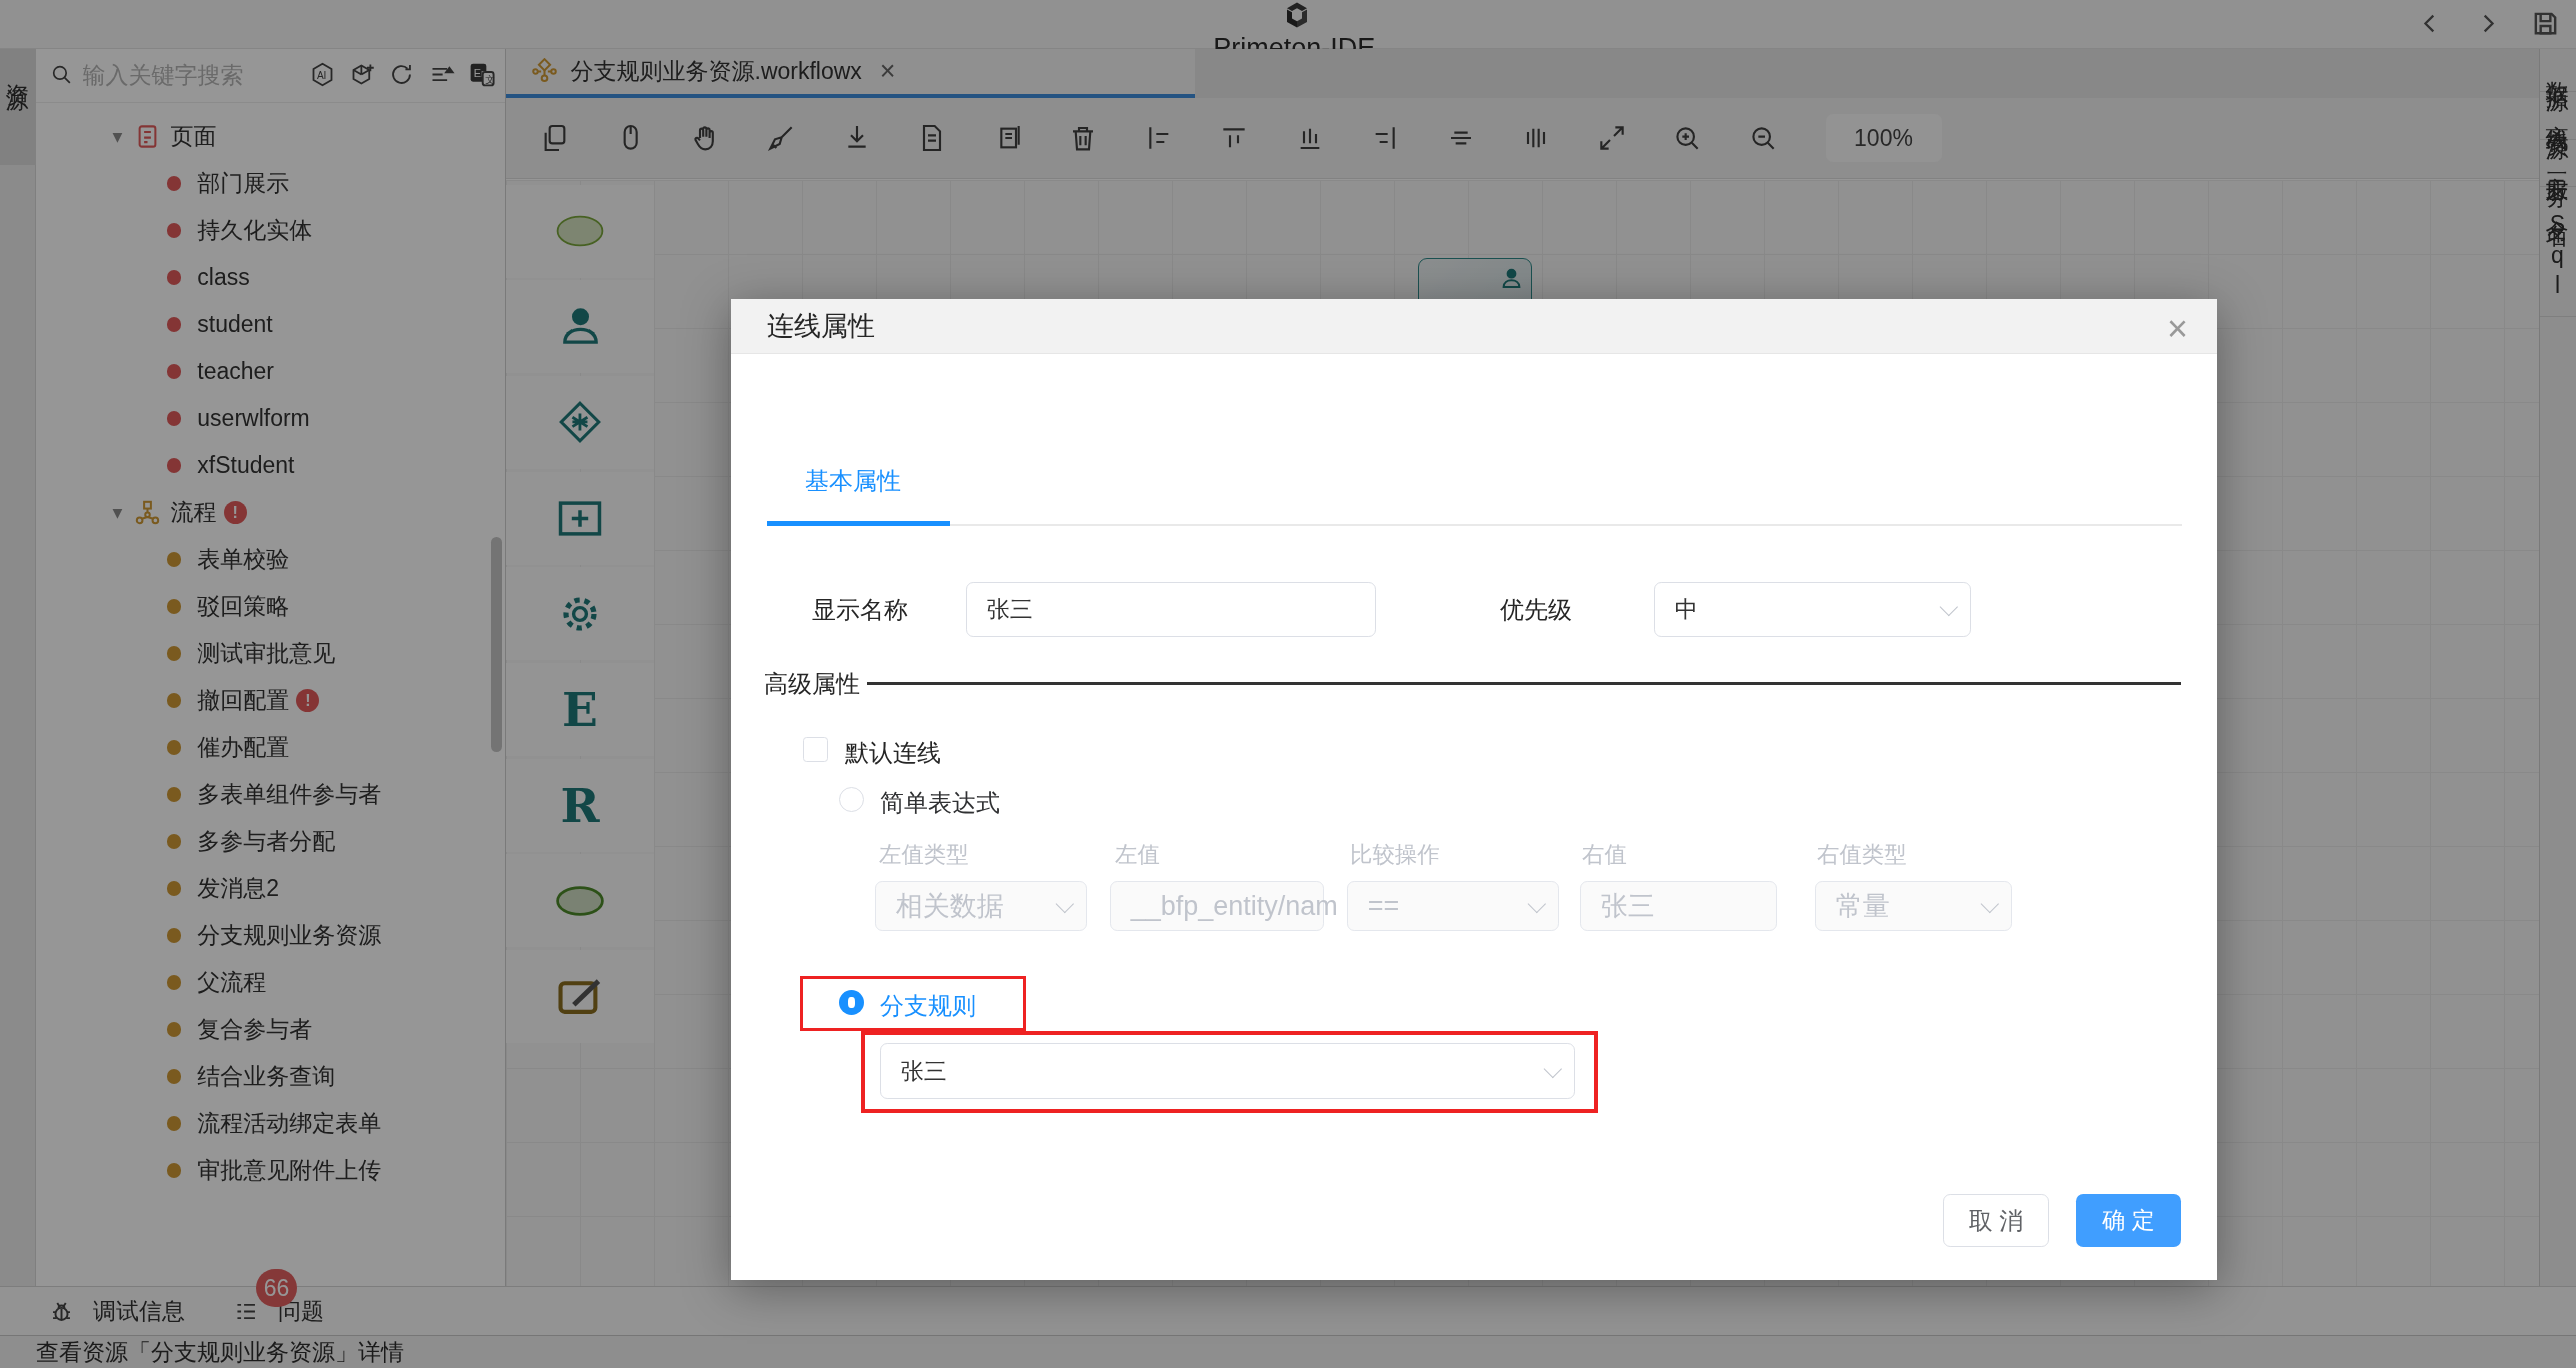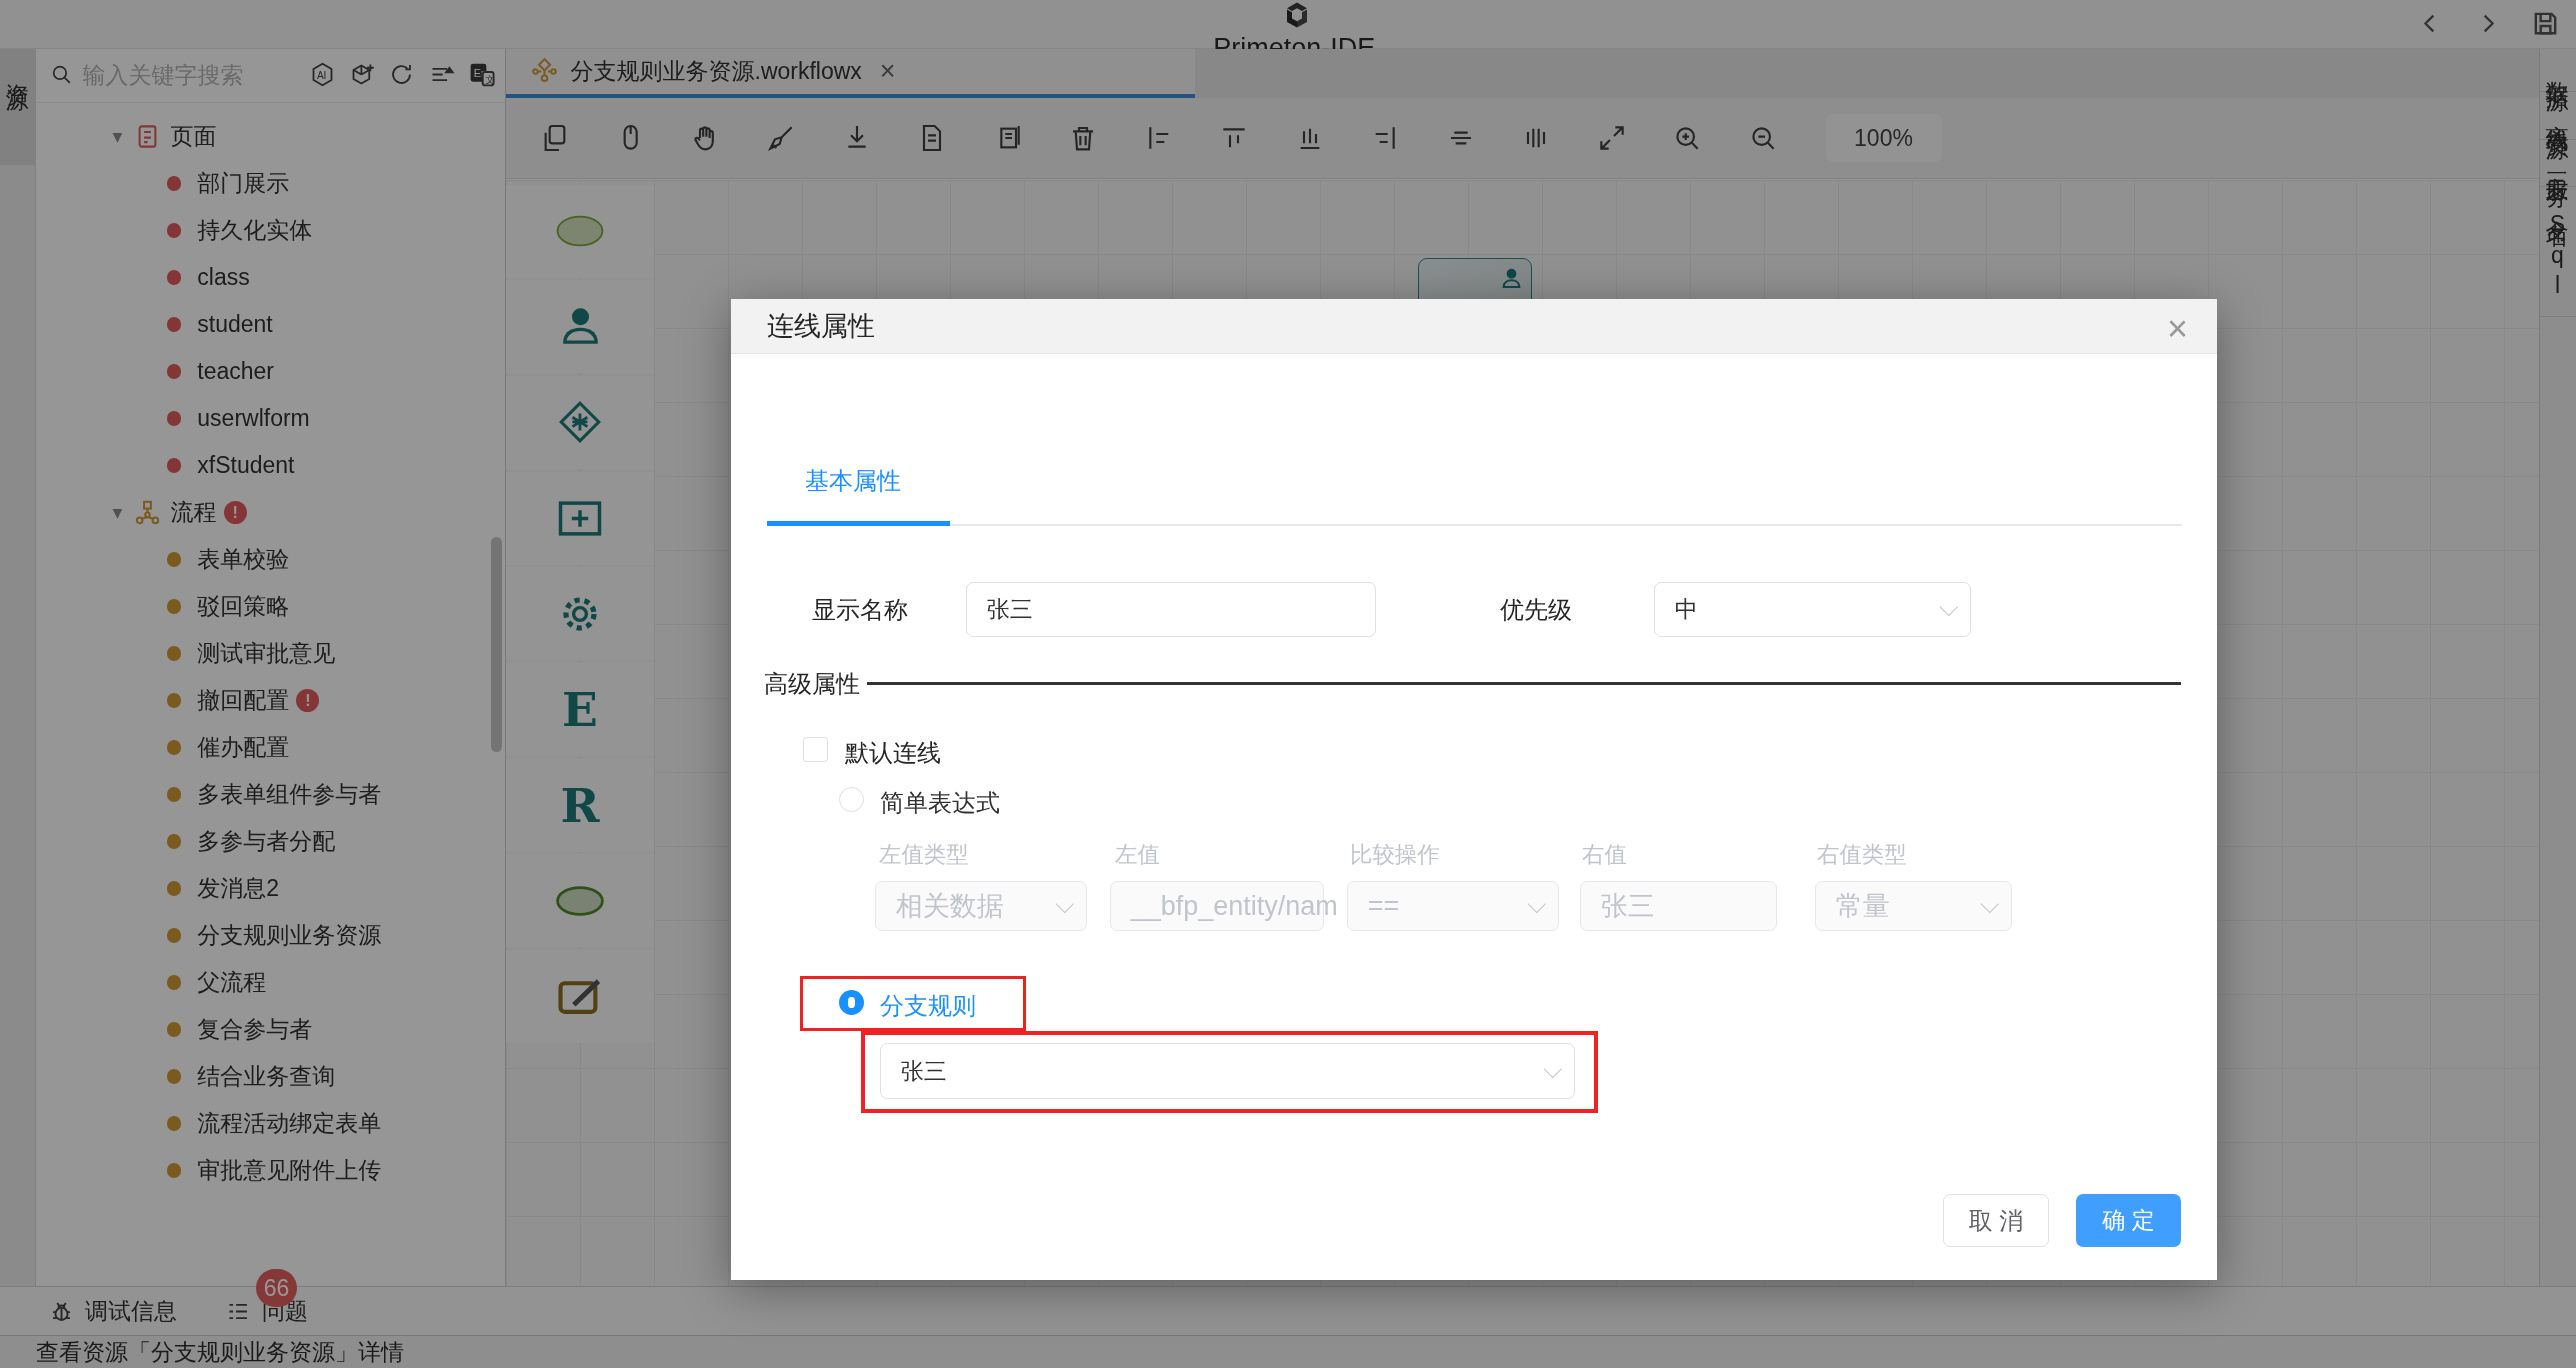--- a/index.html
+++ b/index.html
@@ -33,21 +33,21 @@
   .expander { width:23px; text-align:center; color:#8a8a8a; font-size:19.7px; margin-left:70px; }
   .gicon { margin:0 9px 0 5.4px; display:flex; }
   .bullet { width:14.3px; height:14.3px; border-radius:50%; margin-left:131px; margin-right:16px; flex:0 0 14.3px; }
   .pages .bullet { background:#e05b5b; }
   .flows .bullet { background:#cf9a36; }
   .errbadge { width:23px; height:23px; border-radius:50%; background:#e25b5b; color:#fff; font-size:16px; font-weight:bold; display:inline-flex; align-items:center; justify-content:center; margin-left:7.2px; }
   #tree-scrollbar { position:absolute; left:455px; top:488px; width:10.7px; height:215px; border-radius:5.4px; background:#c6c6c6; }
 
   
   #debug-bar { position:absolute; left:0; top:1286px; width:2576px; height:49px; background:#fafafa; border-top:0.9px solid #d4d4d4; display:flex; align-items:center; }
-  .dbitem { display:flex; align-items:center; gap:9px; font-size:23px; color:#333; margin-left:47px; position:relative; }
+  .dbitem { display:flex; align-items:center; gap:17px; font-size:23px; color:#333; margin-left:47px; position:relative; }
   .dbitem svg { stroke:#444; fill:none; stroke-width:1.6; }
   #problems-badge { position:absolute; left:256px; top:-18px; min-width:41px; height:38px; border-radius:19px; background:#e25f5f; color:#fff; font-size:23px; display:flex; align-items:center; justify-content:center; padding:0 7.2px; }
   #status-bar { position:absolute; left:0; top:1335px; width:2576px; height:33px; background:#f2f2f2; border-top:0.9px solid #c9c9c9; display:flex; align-items:center; }
   #status-text { font-size:23px; color:#2f2f2f; margin-left:36px; }
 
   
   #editor { position:absolute; left:506px; top:49px; width:2033px; height:1237px; }
   #tabbar { position:absolute; left:0; top:0; width:100%; height:49px; background:#e8e8e8; }
   #wf-tab { position:absolute; left:0; top:0; width:689px; height:49px; background:#f5f5f5; display:flex; align-items:center; border-bottom:4.5px solid #3e8ddd; }
   #wf-tab .ticon { margin-left:25px; display:flex; }

